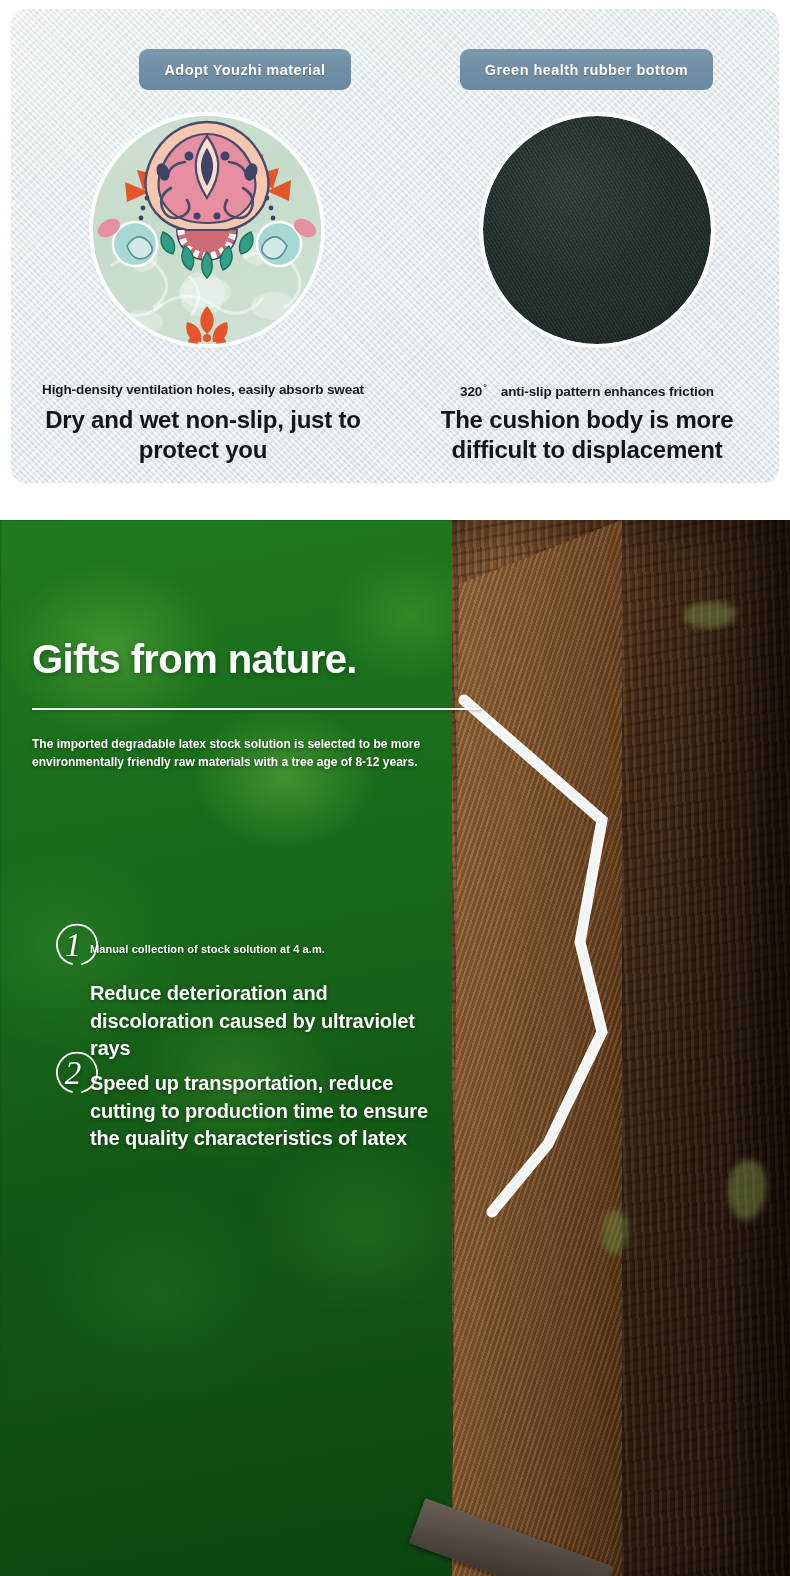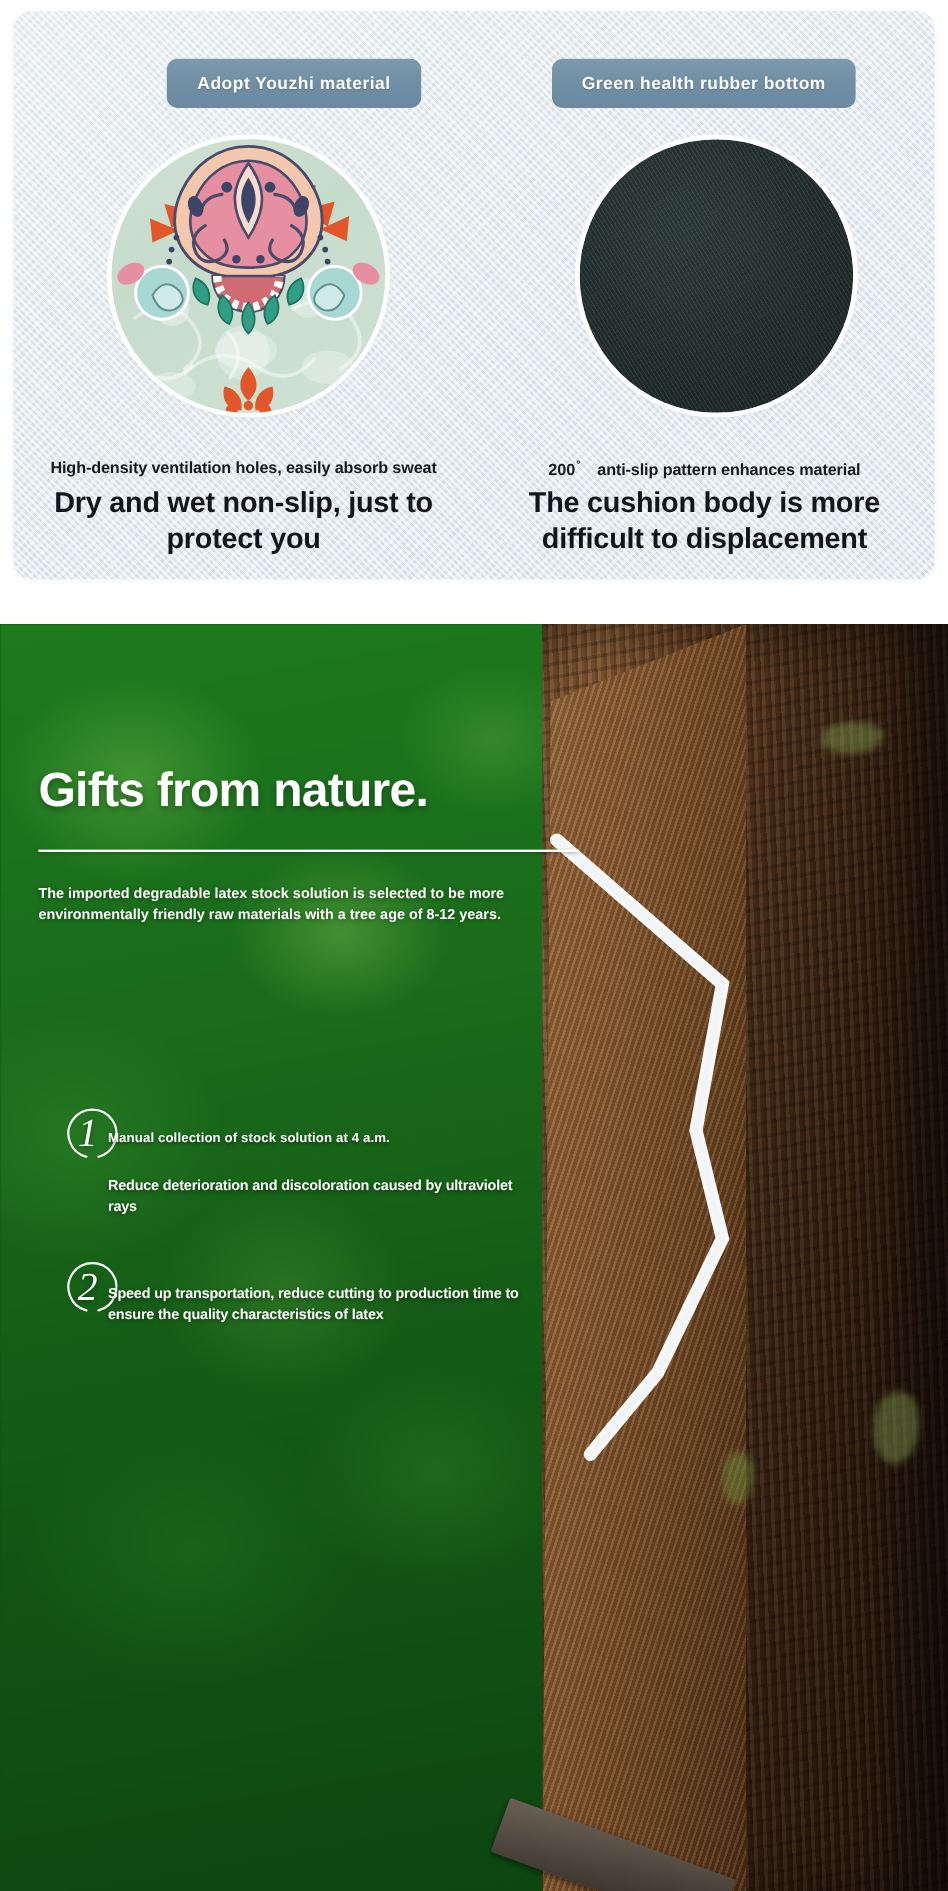--- a/index.html
+++ b/index.html
@@ -299,21 +299,21 @@
     font-weight: 700;
     line-height: 1.35;
     color: #ffffff;
     letter-spacing: .1px;
     text-shadow: 0 1px 3px rgba(0,0,0,.45);
   }
   .point-main {
     position: absolute;
     left: 42px;
     width: 345px;
-    font-size: 12px;
+    font-size: 20px;
     font-weight: 700;
     line-height: 1.38;
     color: #ffffff;
     letter-spacing: -.15px;
     text-shadow: 0 1px 4px rgba(0,0,0,.45);
   }
   .point.p1 .point-main { top: 60px; }
   .point.p2 .point-main { top: 22px; }
 </style>
 </head>
@@ -448,21 +448,21 @@
 
     <div class="card-col right">
 
       <div class="pill right">Green health rubber bottom</div>
 
       <div class="circle-wrap right">
         <div class="rubber"></div>
       </div>
 
       <div class="cap-line">
-        <span class="deg-num">200</span><span class="deg-sym">°</span><span>anti-slip pattern enhances material</span>
+        <span class="deg-num">320</span><span class="deg-sym">°</span><span>anti-slip pattern enhances friction</span>
       </div>
 
       <div class="cap-head">The cushion body is more difficult to displacement</div>
     </div>
   </div>
 
   <div class="nature">
 
     <div class="foliage"></div>
 

